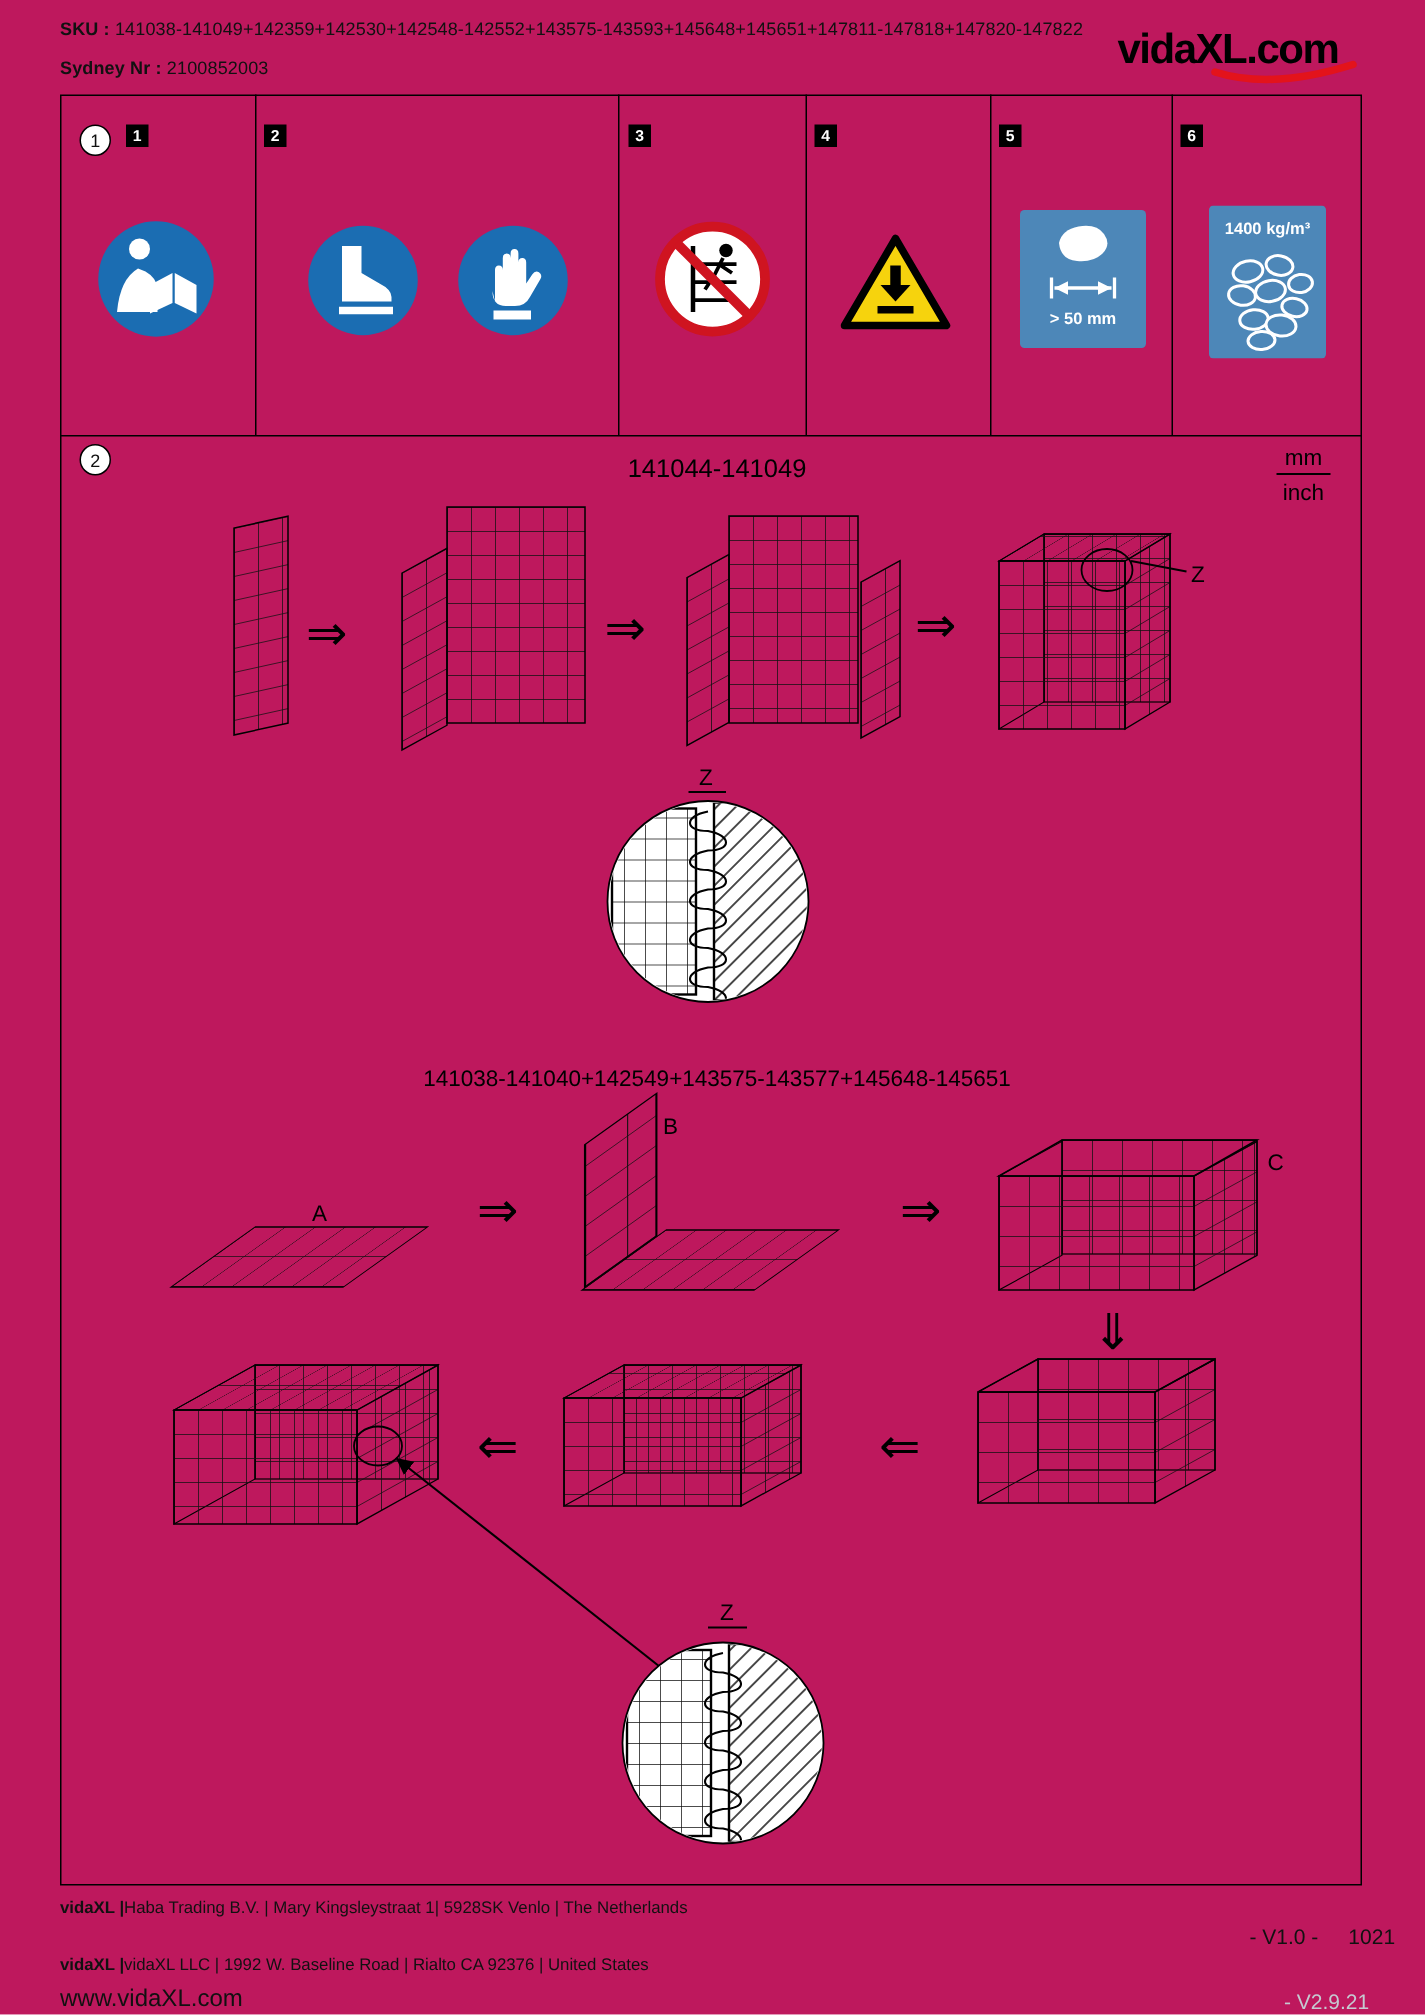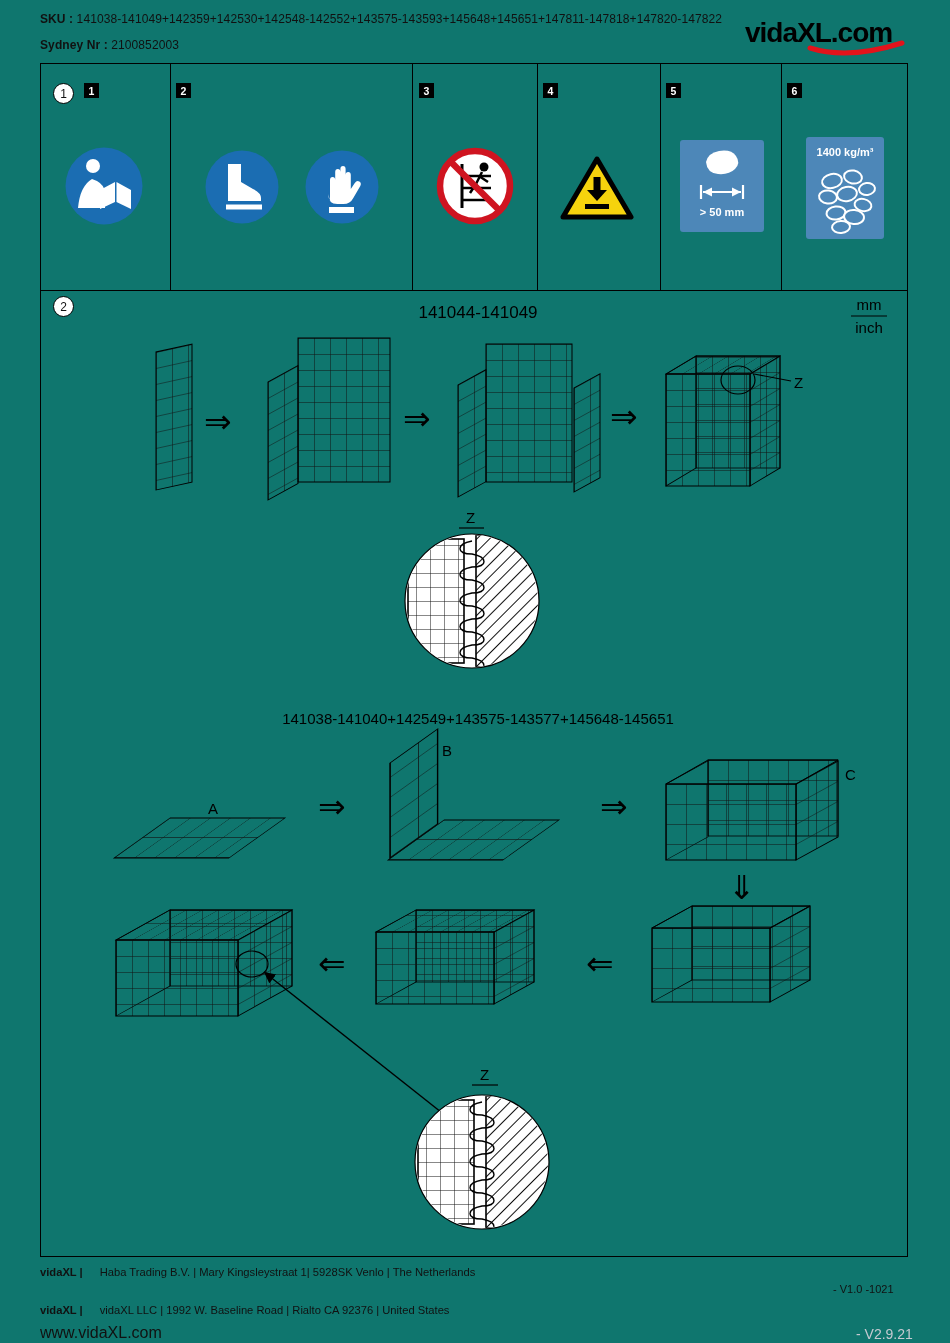--- a/index.html
+++ b/index.html
@@ -1,30 +1,30 @@
 <!DOCTYPE html>
 <html><head>
 <meta charset="utf-8">
 <style>
   *{margin:0;padding:0;box-sizing:border-box}
   html,body{background:#fff}
   body{width:950px;height:1343px;font-family:"Liberation Sans",sans-serif;color:#111}
-  .page{position:relative;width:950px;height:1343px;background:#0f766e;overflow:hidden}
+  .page{position:relative;width:950px;height:1343px;background:#be185d;overflow:hidden}
   .abs{position:absolute}
   .hdr{font-size:12px;letter-spacing:.1px}
   .b{font-weight:bold}
   .main-box{left:40px;top:63px;width:868px;height:1194px;border:1.3px solid #000}
   .vdiv{width:0;border-left:1px solid #000;top:63px;height:227px}
   .hdiv{left:40px;top:290px;width:868px;height:0;border-top:1px solid #000}
   .circle-num{width:21px;height:21px;border:1.3px solid #000;border-radius:50%;display:flex;align-items:center;justify-content:center;font-size:12px;background:#fff}
   .sq-num{width:15px;height:15px;background:#000;color:#fff;font-size:10.5px;display:flex;align-items:center;justify-content:center;font-weight:bold}
   .ft{font-size:11.2px;white-space:nowrap}
-  .ft .b{margin-right:17px}
+  .ft .b{margin-right:0}
   .website{font-size:16px;font-weight:normal}
-  .ver{font-size:11px;display:flex;gap:0}
+  .ver{font-size:14px;display:flex;gap:20px}
   .printver{font-size:14px;color:#c5cad1}
   svg{display:block}
   svg text{font-family:"Liberation Sans","DejaVu Sans",sans-serif;fill:#000}
   .dg-title{font-size:17px}
   .dg-title2{font-size:15px}
   .dg-label{font-size:15px}
   .unit{font-size:15px}
   .arrow{font-size:33px;font-family:"DejaVu Sans",sans-serif}
   .pic-text{fill:#fff;font-size:11px;font-weight:bold}
   .logo-text{font-size:28px;font-weight:bold;letter-spacing:-1px}

